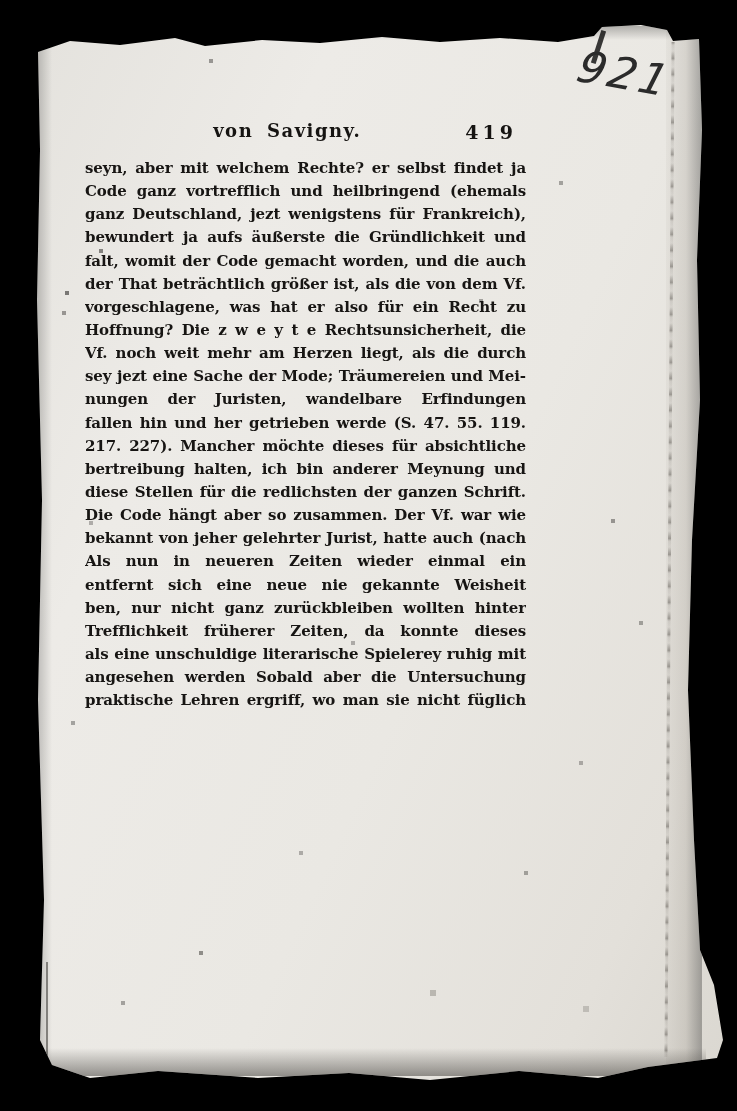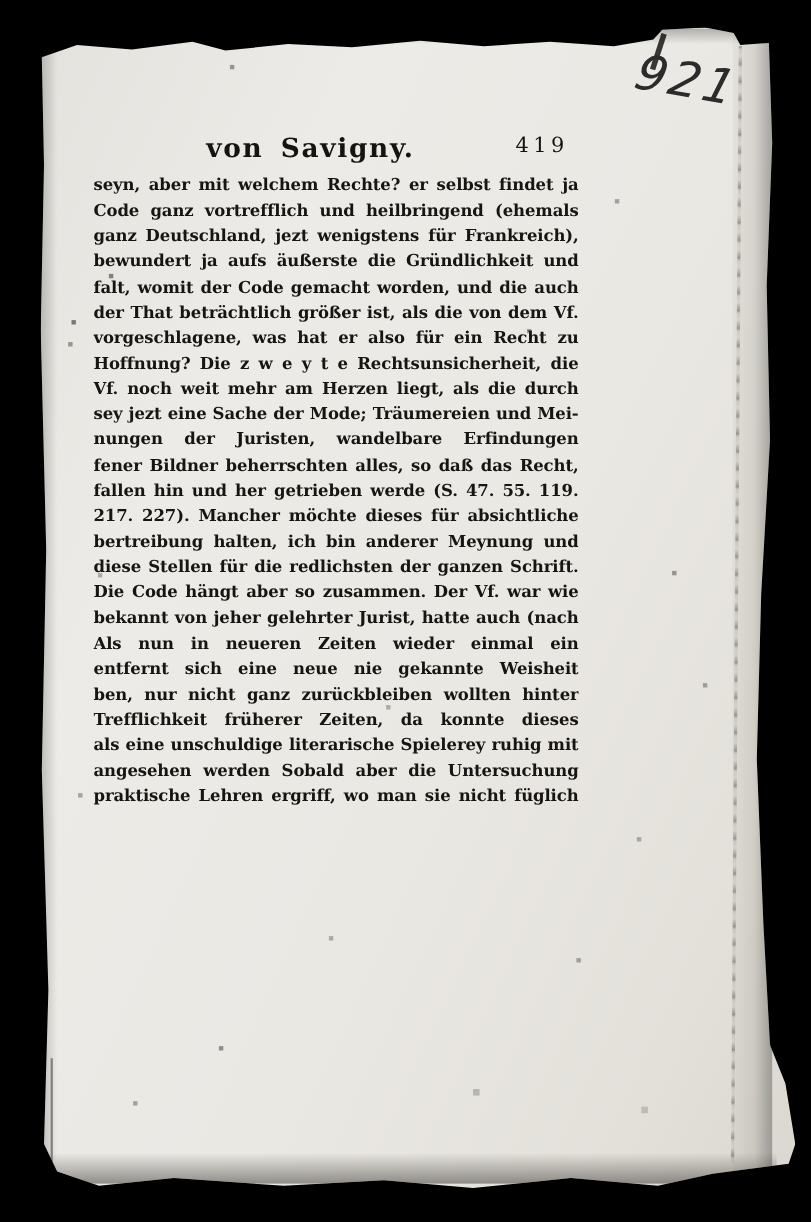--- a/index.html
+++ b/index.html
@@ -101,27 +101,27 @@
     color: #2b2b2b;
     letter-spacing: 3px;
     transform: rotate(10deg) skewX(-6deg);
   }
   
   .header {
     position: absolute; left: 85px; top: 120px; width: 440px; height: 32px;
   }
   .running-title {
     position: absolute; left: 50%; transform: translateX(-62%);
-    font-size: 24px; font-weight: 700; color: #161412;
+    font-size: 18px; font-weight: 700; color: #161412;
     letter-spacing: 1.5px; word-spacing: 6px;
     white-space: nowrap;
   }
   .page-number {
     position: absolute; right: 8px; top: 1px;
-    font-size: 19px; font-weight: 400; color: #161412;
+    font-size: 19px; font-weight: 700; color: #161412;
     letter-spacing: 4px;
   }
   
   .body-text {
     position: absolute; left: 85px; top: 157px; width: 441px;
     color: #171513;
   }
   .line {
     font-size: 15px; font-weight: 700;
     line-height: 23.15px;
@@ -159,21 +159,20 @@
         <div class="line">Code ganz vortrefflich und heilbringend (ehemals für</div>
         <div class="line">ganz Deutschland, jezt wenigstens für Frankreich), er</div>
         <div class="line">bewundert ja aufs äußerste die Gründlichkeit und Sorg-</div>
         <div class="line">falt, womit der Code gemacht worden, und die auch in</div>
         <div class="line">der That beträchtlich größer ist, als die von dem Vf.</div>
         <div class="line">vorgeschlagene, was hat er also für ein Recht zu jener</div>
         <div class="line">Hoffnung? Die z w e y t e Rechtsunsicherheit, die dem</div>
         <div class="line">Vf. noch weit mehr am Herzen liegt, als die durch Con-</div>
         <div class="line">sey jezt eine Sache der Mode; Träumereien und Mei-</div>
         <div class="line">nungen der Juristen, wandelbare Erfindungen unberu-</div>
-        <div class="line">fener Bildner beherrschten alles, so daß das Recht,</div>
         <div class="line">fallen hin und her getrieben werde (S. 47. 55. 119. 205.</div>
         <div class="line">217. 227). Mancher möchte dieses für absichtliche Ue-</div>
         <div class="line">bertreibung halten, ich bin anderer Meynung und halte</div>
         <div class="line">diese Stellen für die redlichsten der ganzen Schrift.</div>
         <div class="line">Die Code hängt aber so zusammen. Der Vf. war wie</div>
         <div class="line">bekannt von jeher gelehrter Jurist, hatte auch (nach</div>
         <div class="line">Als nun in neueren Zeiten wieder einmal ein ernsterer,</div>
         <div class="line">entfernt sich eine neue nie gekannte Weisheit zuzuschrei-</div>
         <div class="line">ben, nur nicht ganz zurückbleiben wollten hinter der</div>
         <div class="line">Trefflichkeit früherer Zeiten, da konnte dieses Anfangs</div>

